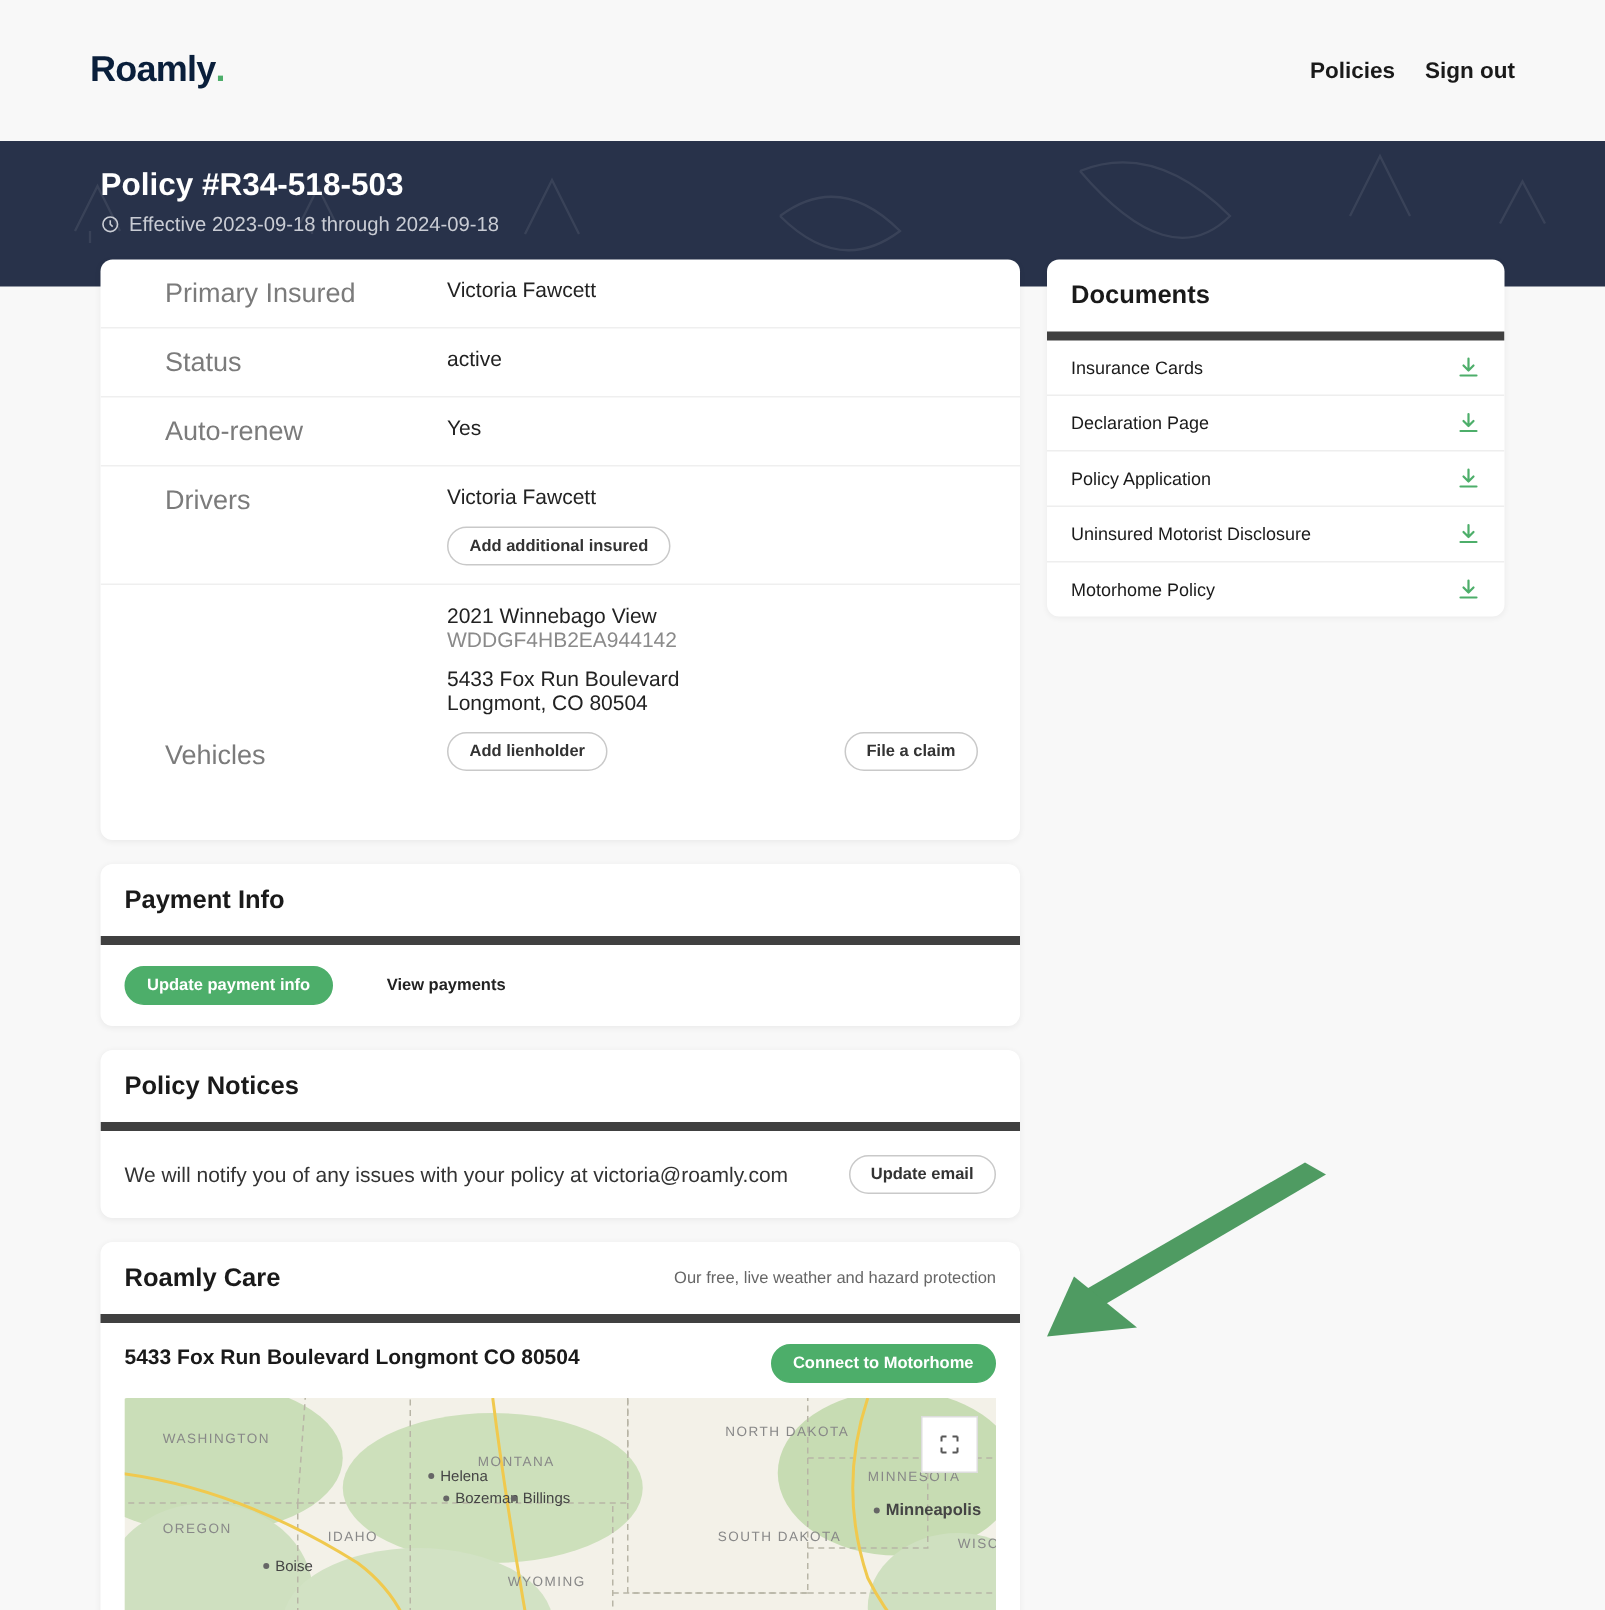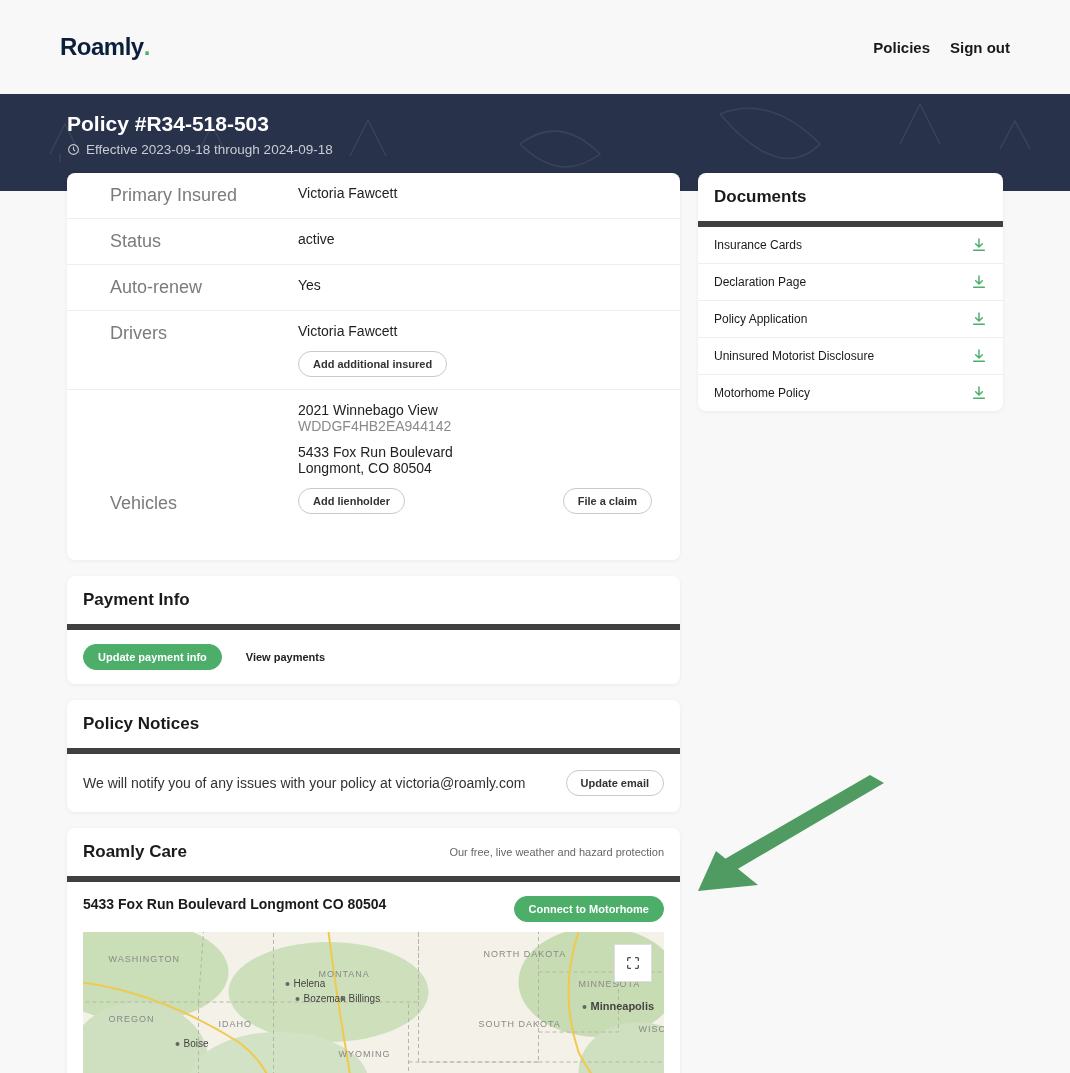--- a/index.html
+++ b/index.html
@@ -103,21 +103,21 @@
 .doc-list { display: flex; flex-direction: column; }
 .doc-item {
   display: flex; justify-content: space-between; align-items: center;
   padding: 10px 16px; border-bottom: 1px solid #eee; cursor: pointer;
 }
 .doc-item:last-child { border-bottom: none; }
 .doc-item span { font-size: 12px; }
 .dl-icon { color: #4dae6a; width: 16px; height: 16px; }
 
 
-.payment-actions { display: flex; gap: 24px; align-items: center; padding: 14px 16px; }
+.payment-actions { display: flex; gap: 36px; align-items: center; padding: 14px 16px; }
 
 
 .notice-body {
   padding: 16px;
   display: flex; justify-content: space-between; align-items: center; gap: 12px;
 }
 .notice-body p { font-size: 14px; color: #333; }
 
 
 .care-row {

